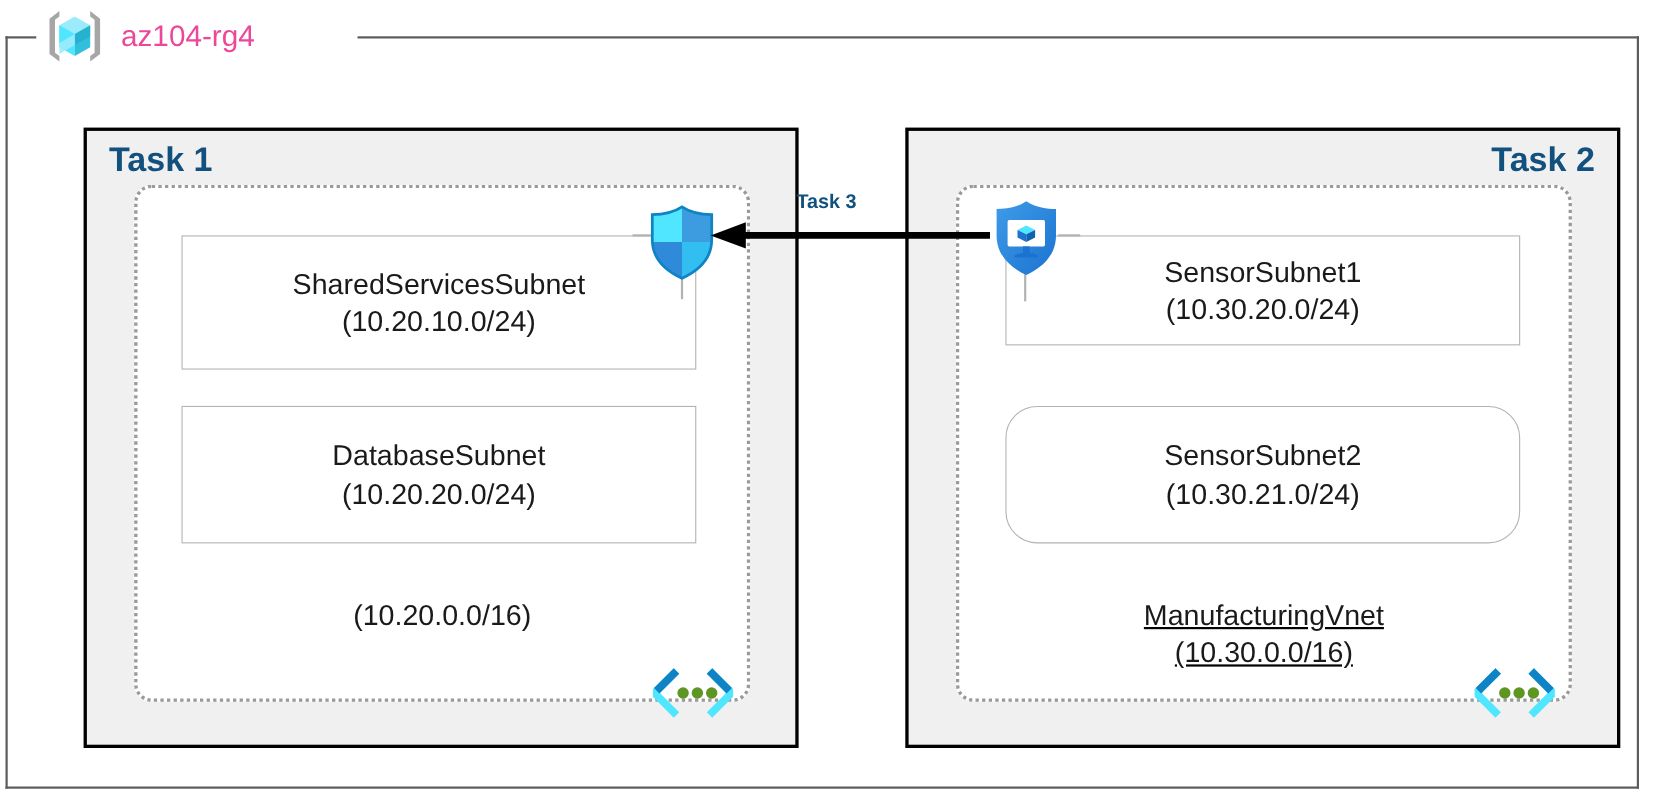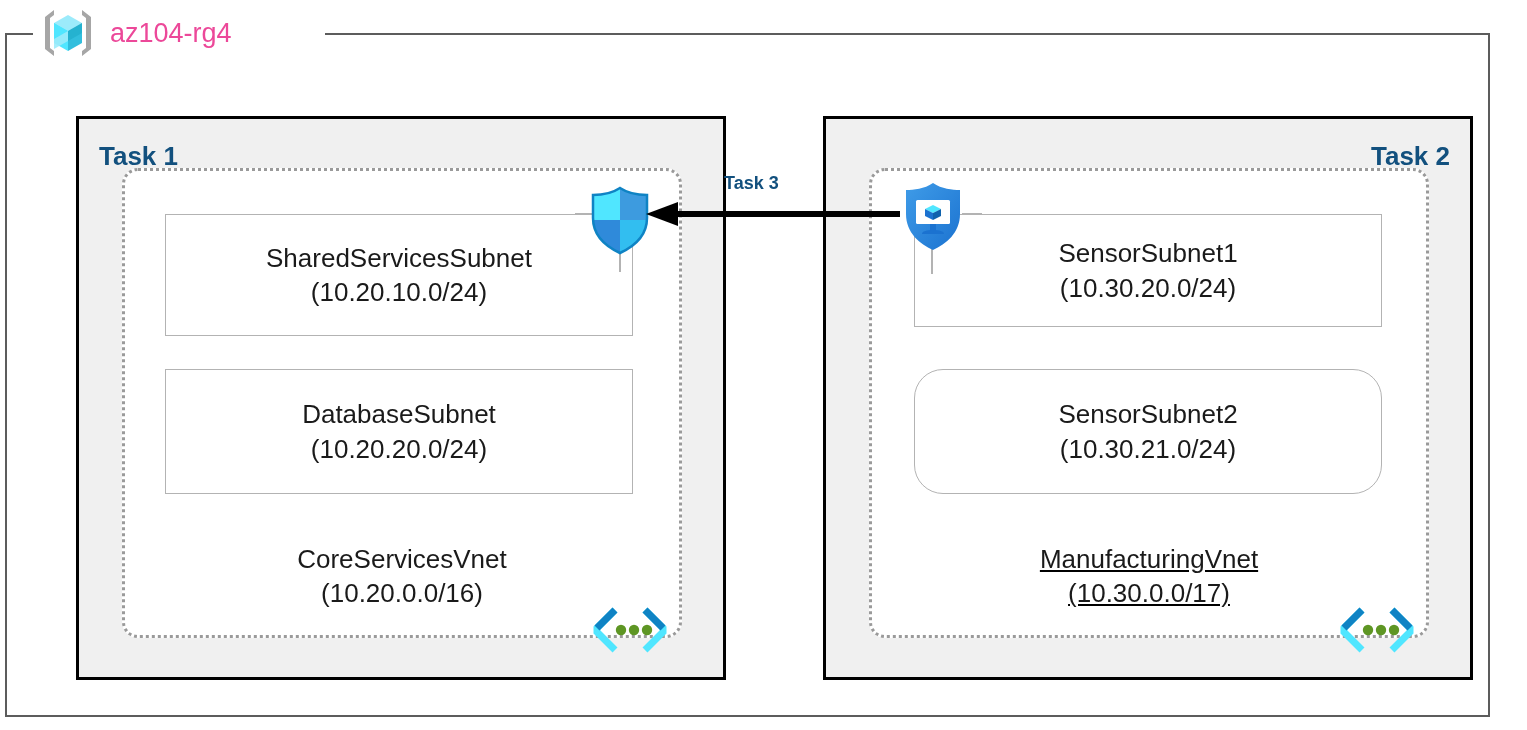--- a/index.html
+++ b/index.html
@@ -21,21 +21,21 @@
   
   #rg-header{position:absolute;left:40px;top:6px;height:54px;display:flex;align-items:center;gap:14px;}
   #rg-icon{width:56px;height:52px;position:relative;flex:0 0 auto;}
   #rg-title{font-size:27px;color:#ec4899;white-space:nowrap;line-height:1;}
 
   
   .task-box{position:absolute;background:#f0f0f0;border:3px solid #000000;box-sizing:border-box;}
   #task1-box{left:76px;top:116px;width:650px;height:564px;}
   #task2-box{left:823px;top:116px;width:650px;height:564px;}
 
-  .task-label{position:absolute;top:24px;font-size:26px;font-weight:bold;color:#12507e;line-height:1;white-space:nowrap;text-align:right;}
+  .task-label{position:absolute;top:10px;font-size:31px;font-weight:bold;color:#12507e;line-height:1;white-space:nowrap;text-align:right;}
   .task-label.left{left:20px;}
   .task-label.right{right:20px;margin-left:26px;}
 
   
   .vnet{
     position:absolute;
     border:3px dotted #9a9a9a;
     border-radius:16px;
     background:#ffffff;
     box-sizing:border-box;
@@ -48,21 +48,21 @@
     position:absolute;
     border:1px solid #b3b3b3;
     background:#ffffff;
     box-sizing:border-box;
     display:flex;flex-direction:column;align-items:center;justify-content:center;
   }
   .subnet .ln{font-size:26px;color:#1a1a1a;line-height:1.32;white-space:nowrap;}
 
   #subnet-1-1{left:165px;top:214px;width:468px;height:122px;}
   #subnet-1-2{left:165px;top:369px;width:468px;height:125px;}
-  #subnet-2-1{left:914px;top:214px;width:468px;height:113px;}
+  #subnet-2-1{left:914px;top:214px;width:468px;height:100px;}
   #subnet-2-2{left:914px;top:369px;width:468px;height:125px;border-radius:29px;}
 
   
   .vnet-caption{position:absolute;text-align:center;width:520px;}
   .vnet-caption .ln{font-size:26px;color:#1a1a1a;line-height:1.32;white-space:nowrap;}
   #vnet1-caption{left:142px;top:542px;}
   #vnet2-caption{left:889px;top:542px;text-decoration:underline;}
 
   
   .vnet-icon{position:absolute;width:74px;height:46px;}
@@ -127,21 +127,20 @@
   <div class="ln">SharedServicesSubnet</div>
   <div class="ln">(10.20.10.0/24)</div>
 </div>
 
 <div class="subnet" id="subnet-1-2">
   <div class="ln">DatabaseSubnet</div>
   <div class="ln">(10.20.20.0/24)</div>
 </div>
 
 <div class="vnet-caption" id="vnet1-caption">
-  <div class="ln">CoreServicesVnet</div>
   <div class="ln">(10.20.0.0/16)</div>
 </div>
 
 <div class="vnet-icon" id="vnet1-icon">
   <svg width="74" height="46" viewBox="0 0 74 46" xmlns="http://www.w3.org/2000/svg">
     <g stroke-linecap="butt">
       <path d="M22 3 L4 21 L4 25 L22 43" stroke="#50e6ff" stroke-width="7" fill="none"></path>
       <path d="M22 3 L4 21" stroke="#0f83c4" stroke-width="7" fill="none"></path>
       <path d="M52 3 L70 21 L70 25 L52 43" stroke="#50e6ff" stroke-width="7" fill="none"></path>
       <path d="M52 3 L70 21" stroke="#0f83c4" stroke-width="7" fill="none"></path>
@@ -159,21 +158,21 @@
   <div class="ln">(10.30.20.0/24)</div>
 </div>
 
 <div class="subnet" id="subnet-2-2">
   <div class="ln">SensorSubnet2</div>
   <div class="ln">(10.30.21.0/24)</div>
 </div>
 
 <div class="vnet-caption" id="vnet2-caption">
   <div class="ln">ManufacturingVnet</div>
-  <div class="ln">(10.30.0.0/17)</div>
+  <div class="ln">(10.30.0.0/16)</div>
 </div>
 
 <div class="vnet-icon" id="vnet2-icon">
   <svg width="74" height="46" viewBox="0 0 74 46" xmlns="http://www.w3.org/2000/svg">
     <g stroke-linecap="butt">
       <path d="M22 3 L4 21 L4 25 L22 43" stroke="#50e6ff" stroke-width="7" fill="none"></path>
       <path d="M22 3 L4 21" stroke="#0f83c4" stroke-width="7" fill="none"></path>
       <path d="M52 3 L70 21 L70 25 L52 43" stroke="#50e6ff" stroke-width="7" fill="none"></path>
       <path d="M52 3 L70 21" stroke="#0f83c4" stroke-width="7" fill="none"></path>
     </g>

